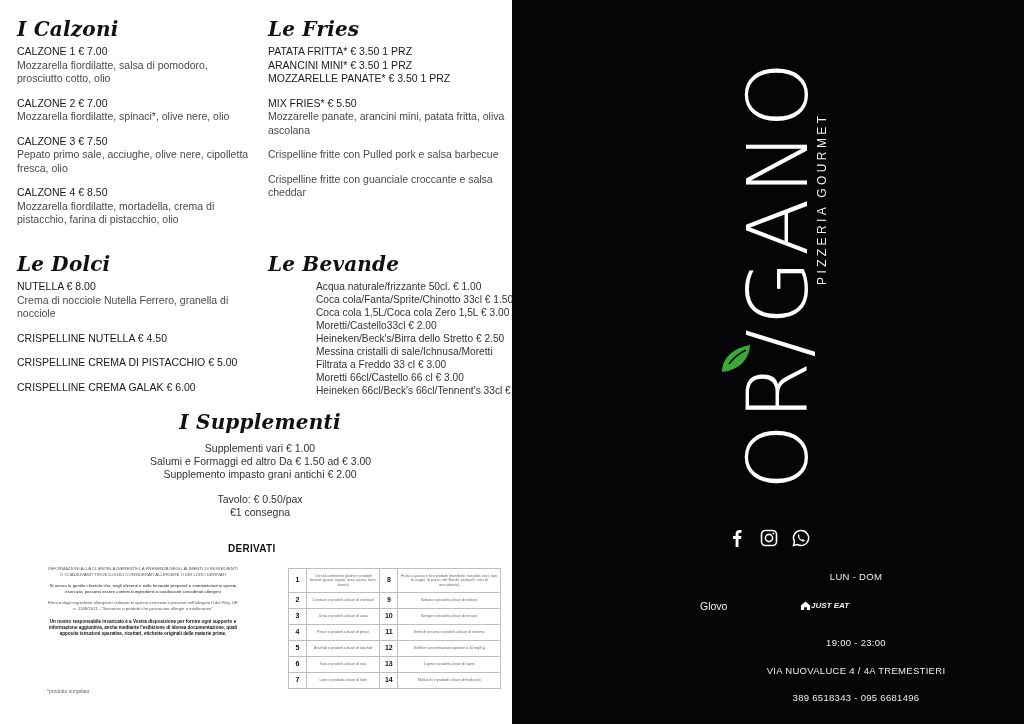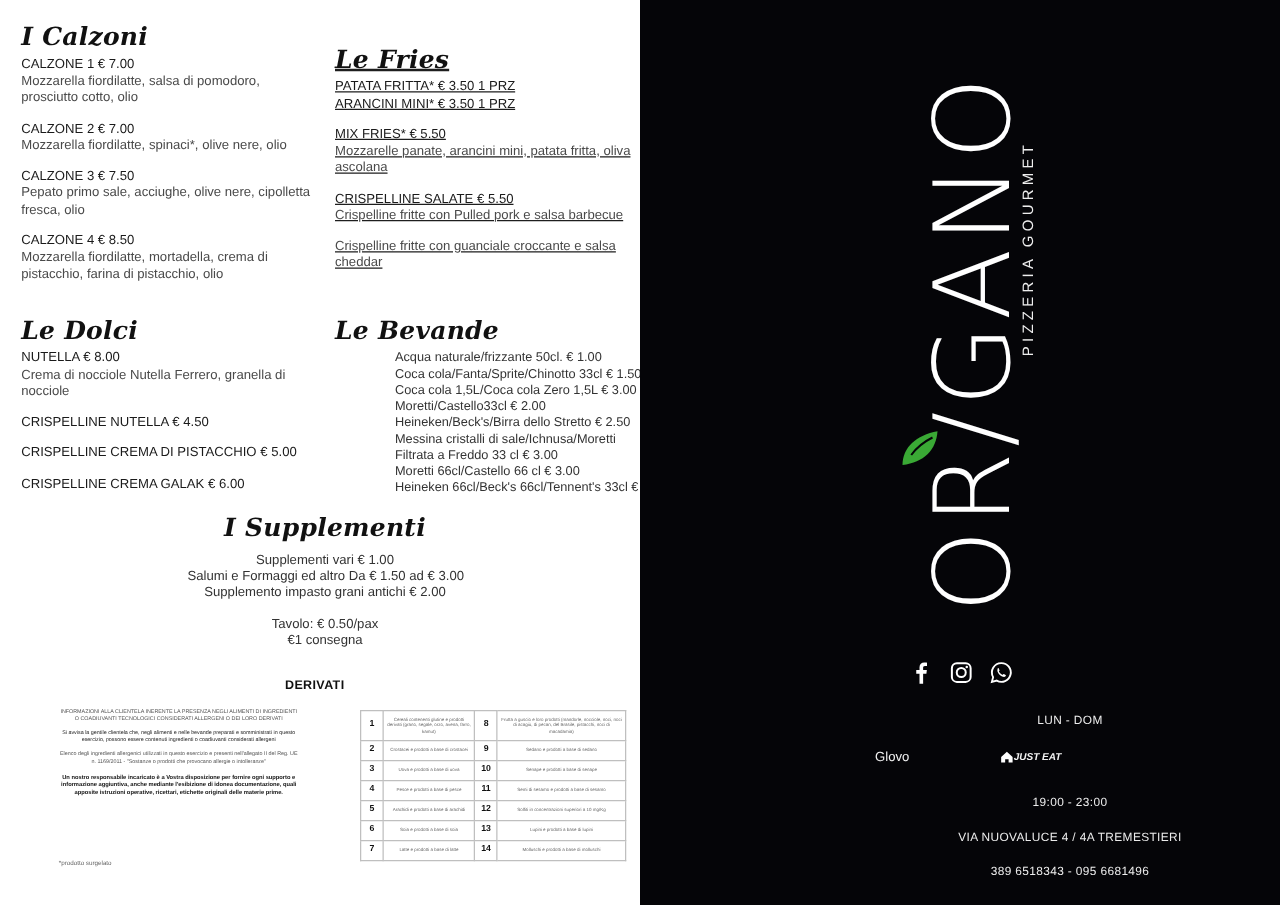--- a/index.html
+++ b/index.html
@@ -15,21 +15,21 @@
     font-size: 20px; color: #111; letter-spacing: 0.2px; margin-bottom: 10px; height: 18px;
   }
   .item { margin-bottom: 11px; }
   .item-name { font-size: 10.5px; color: #1a1a1a; line-height: 13.5px; }
   .item-desc { font-size: 10.5px; color: #4a4a4a; line-height: 13.5px; }
   .line { font-size: 10.5px; color: #333; line-height: 13px; white-space: nowrap; }
   .line.wrap { white-space: normal; }
   .gap { height: 12px; }
 
   #sec-calzoni { left: 17px; top: 17px; width: 235px; }
-  #sec-fries { left: 268px; top: 35px; width: 240px; text-decoration: underline; }
+  #sec-fries { left: 268px; top: 17px; width: 240px; }
   #sec-dolci { left: 17px; top: 252px; width: 235px; }
   #sec-bevande { left: 268px; top: 252px; width: 240px; }
   #sec-bevande .line { font-size: 10.2px; margin-left: 48px; }
   #sec-supp { left: 150px; top: 410px; width: 220px; text-align: center; }
   #sec-supp .sec-title { margin-bottom: 14px; }
   #sec-supp .line { text-align: center; }
 
   .allergen-title { position: absolute; left: 228px; top: 543px; font-weight: bold; font-size: 10px; color: #111; letter-spacing: 0.3px; }
   .allergen-info { position: absolute; left: 48px; top: 566px; width: 190px; text-align: center; }
   .ai-block { font-size: 4.3px; line-height: 5.5px; color: #555; margin-bottom: 6px; }
@@ -88,27 +88,27 @@
       <div class="item-name"><span>CALZONE 4</span> <span>€ 8.50</span></div>
       <div class="item-desc">Mozzarella fiordilatte, mortadella, crema di pistacchio, farina di pistacchio, olio</div>
     </div>
   </div>
 
   <div class="section" id="sec-fries">
     <div class="sec-title">Le Fries</div>
     <div class="item">
       <div class="item-name">PATATA FRITTA* € 3.50 1 PRZ</div>
       <div class="item-name">ARANCINI MINI* € 3.50 1 PRZ</div>
+      <div class="item-name">MOZZARELLE PANATE* € 3.50 1 PRZ</div>
     </div>
     <div class="item">
       <div class="item-name">MIX FRIES* € 5.50</div>
       <div class="item-desc">Mozzarelle panate, arancini mini, patata fritta, oliva ascolana</div>
     </div>
     <div class="item">
-      <div class="item-name">CRISPELLINE SALATE € 5.50</div>
       <div class="item-desc">Crispelline fritte con Pulled pork e salsa barbecue</div>
     </div>
     <div class="item">
       <div class="item-desc">Crispelline fritte con guanciale croccante e salsa cheddar</div>
     </div>
   </div>
 
   <div class="section" id="sec-dolci">
     <div class="sec-title">Le Dolci</div>
     <div class="item">

